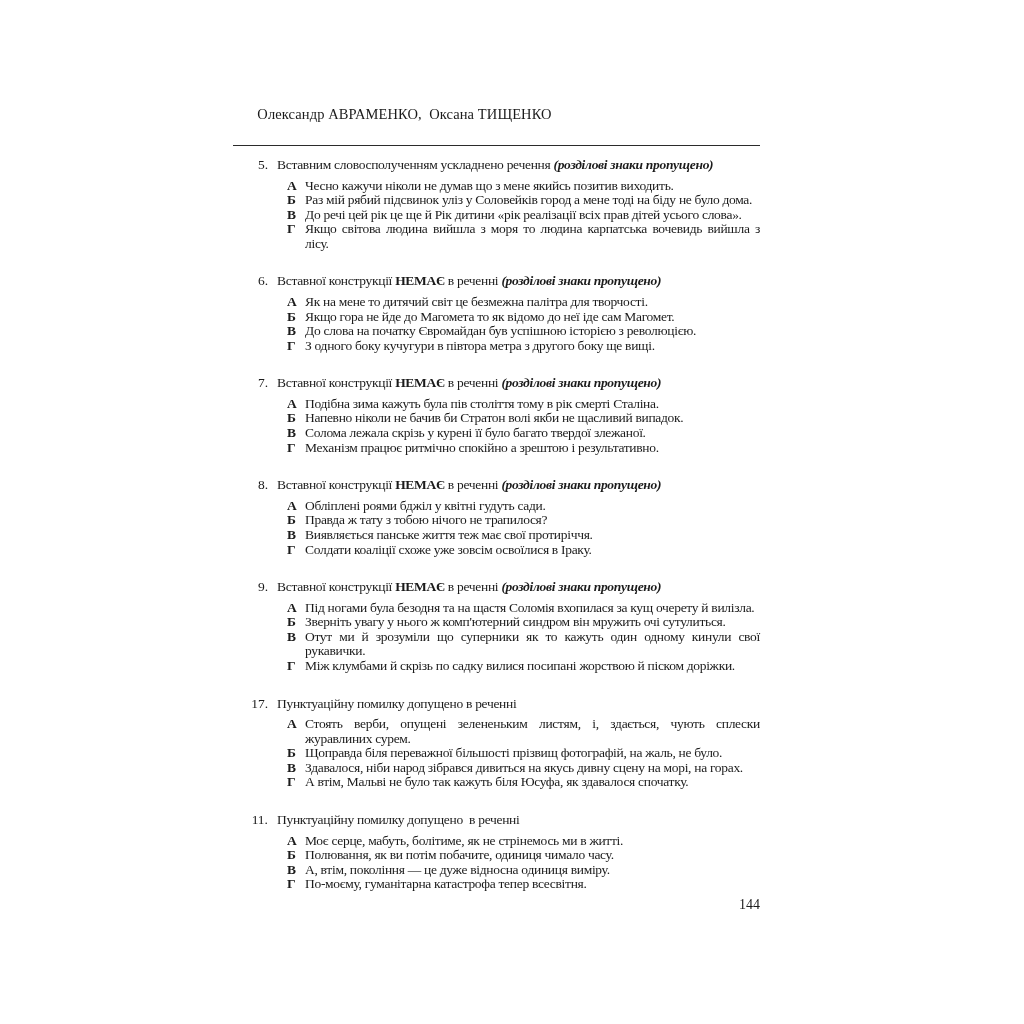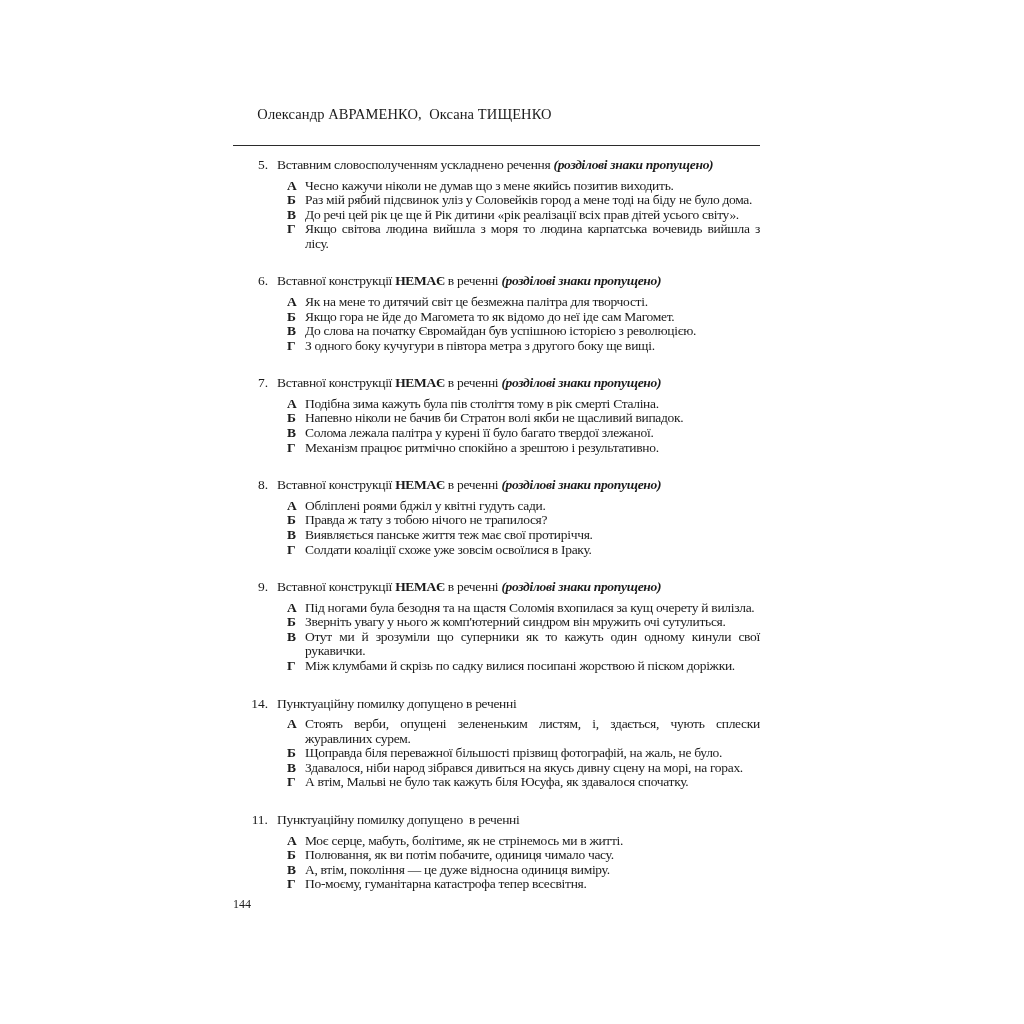--- a/index.html
+++ b/index.html
@@ -78,22 +78,22 @@
     flex: 1;
     min-width: 0;
     text-align: justify;
     letter-spacing: -0.3px;
   }
   .footer {
     position: absolute;
     left: 233px;
     top: 897px;
     width: 527px;
-    text-align: left;
-    font-size: 12px;
+    text-align: right;
+    font-size: 14px;
   }
 </style>
 </head>
 <body>
 
 <div class="page">
   <div class="content">
     <div class="header">
       <span>Олександр АВРАМЕНКО,  Оксана ТИЩЕНКО</span>
     </div>
@@ -106,21 +106,21 @@
               <div class="option">
                 <span class="letter">А</span>
                 <span class="otext">Чесно кажучи ніколи не думав що з мене якийсь позитив виходить.</span>
               </div>
               <div class="option">
                 <span class="letter">Б</span>
                 <span class="otext">Раз мій рябий підсвинок уліз у Соловейків город а мене тоді на біду не було дома.</span>
               </div>
               <div class="option">
                 <span class="letter">В</span>
-                <span class="otext">До речі цей рік це ще й Рік дитини «рік реалізації всіх прав дітей усього світу».</span>
+                <span class="otext">До речі цей рік це ще й Рік дитини «рік реалізації всіх прав дітей усього слова».</span>
               </div>
               <div class="option">
                 <span class="letter">Г</span>
                 <span class="otext">Якщо світова людина вийшла з моря то людина карпатська вочевидь вийшла з лісу.</span>
               </div>
             </div>
           </div>
         </div>
         <div class="question">
           <span class="qnum">6.</span>
@@ -154,21 +154,21 @@
               <div class="option">
                 <span class="letter">А</span>
                 <span class="otext">Подібна зима кажуть була пів століття тому в рік смерті Сталіна.</span>
               </div>
               <div class="option">
                 <span class="letter">Б</span>
                 <span class="otext">Напевно ніколи не бачив би Стратон волі якби не щасливий випадок.</span>
               </div>
               <div class="option">
                 <span class="letter">В</span>
-                <span class="otext">Солома лежала палітра у курені її було багато твердої злежаної.</span>
+                <span class="otext">Солома лежала скрізь у курені її було багато твердої злежаної.</span>
               </div>
               <div class="option">
                 <span class="letter">Г</span>
                 <span class="otext">Механізм працює ритмічно спокійно а зрештою і результативно.</span>
               </div>
             </div>
           </div>
         </div>
         <div class="question">
           <span class="qnum">8.</span>
@@ -212,21 +212,21 @@
                 <span class="otext">Отут ми й зрозуміли що суперники як то кажуть один одному кинули свої рукавички.</span>
               </div>
               <div class="option">
                 <span class="letter">Г</span>
                 <span class="otext">Між клумбами й скрізь по садку вилися посипані жорствою й піском доріжки.</span>
               </div>
             </div>
           </div>
         </div>
         <div class="question">
-          <span class="qnum">14.</span>
+          <span class="qnum">17.</span>
           <div class="qbody">
             <div class="qtitle"><span class="tp-normal">Пунктуаційну помилку допущено в реченні</span></div>
             <div class="options">
               <div class="option">
                 <span class="letter">А</span>
                 <span class="otext">Стоять верби, опущені зелененьким листям, і, здається, чують сплески журавлиних сурем.</span>
               </div>
               <div class="option">
                 <span class="letter">Б</span>
                 <span class="otext">Щоправда біля переважної більшості прізвищ фотографій, на жаль, не було.</span>

